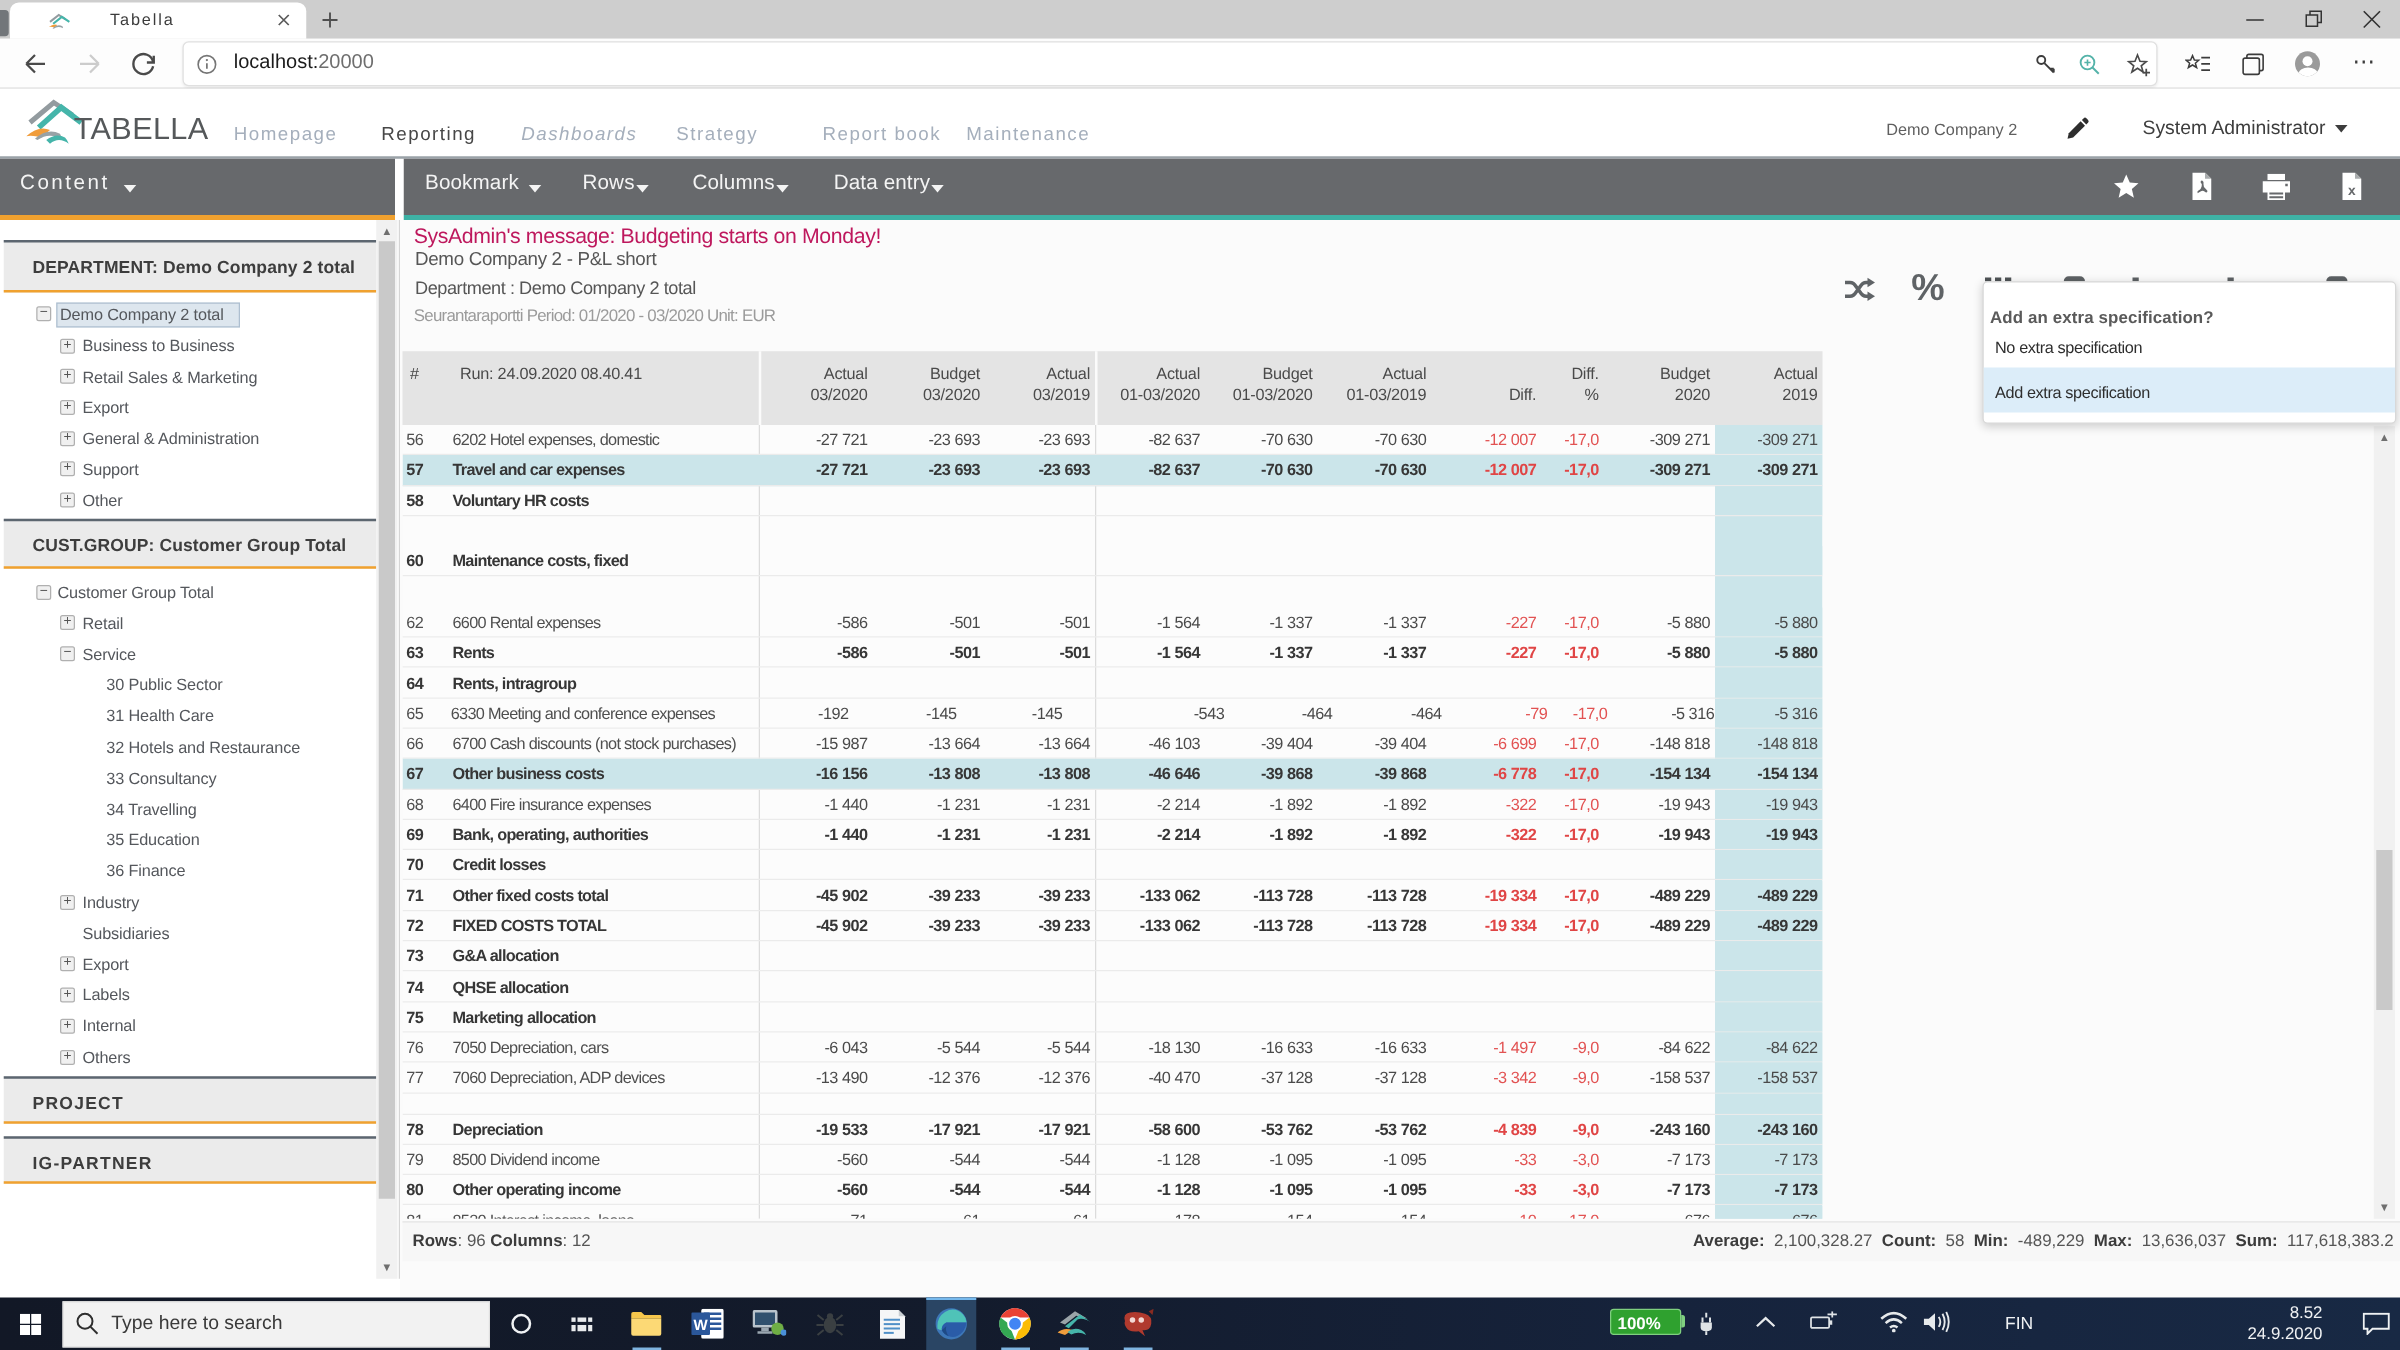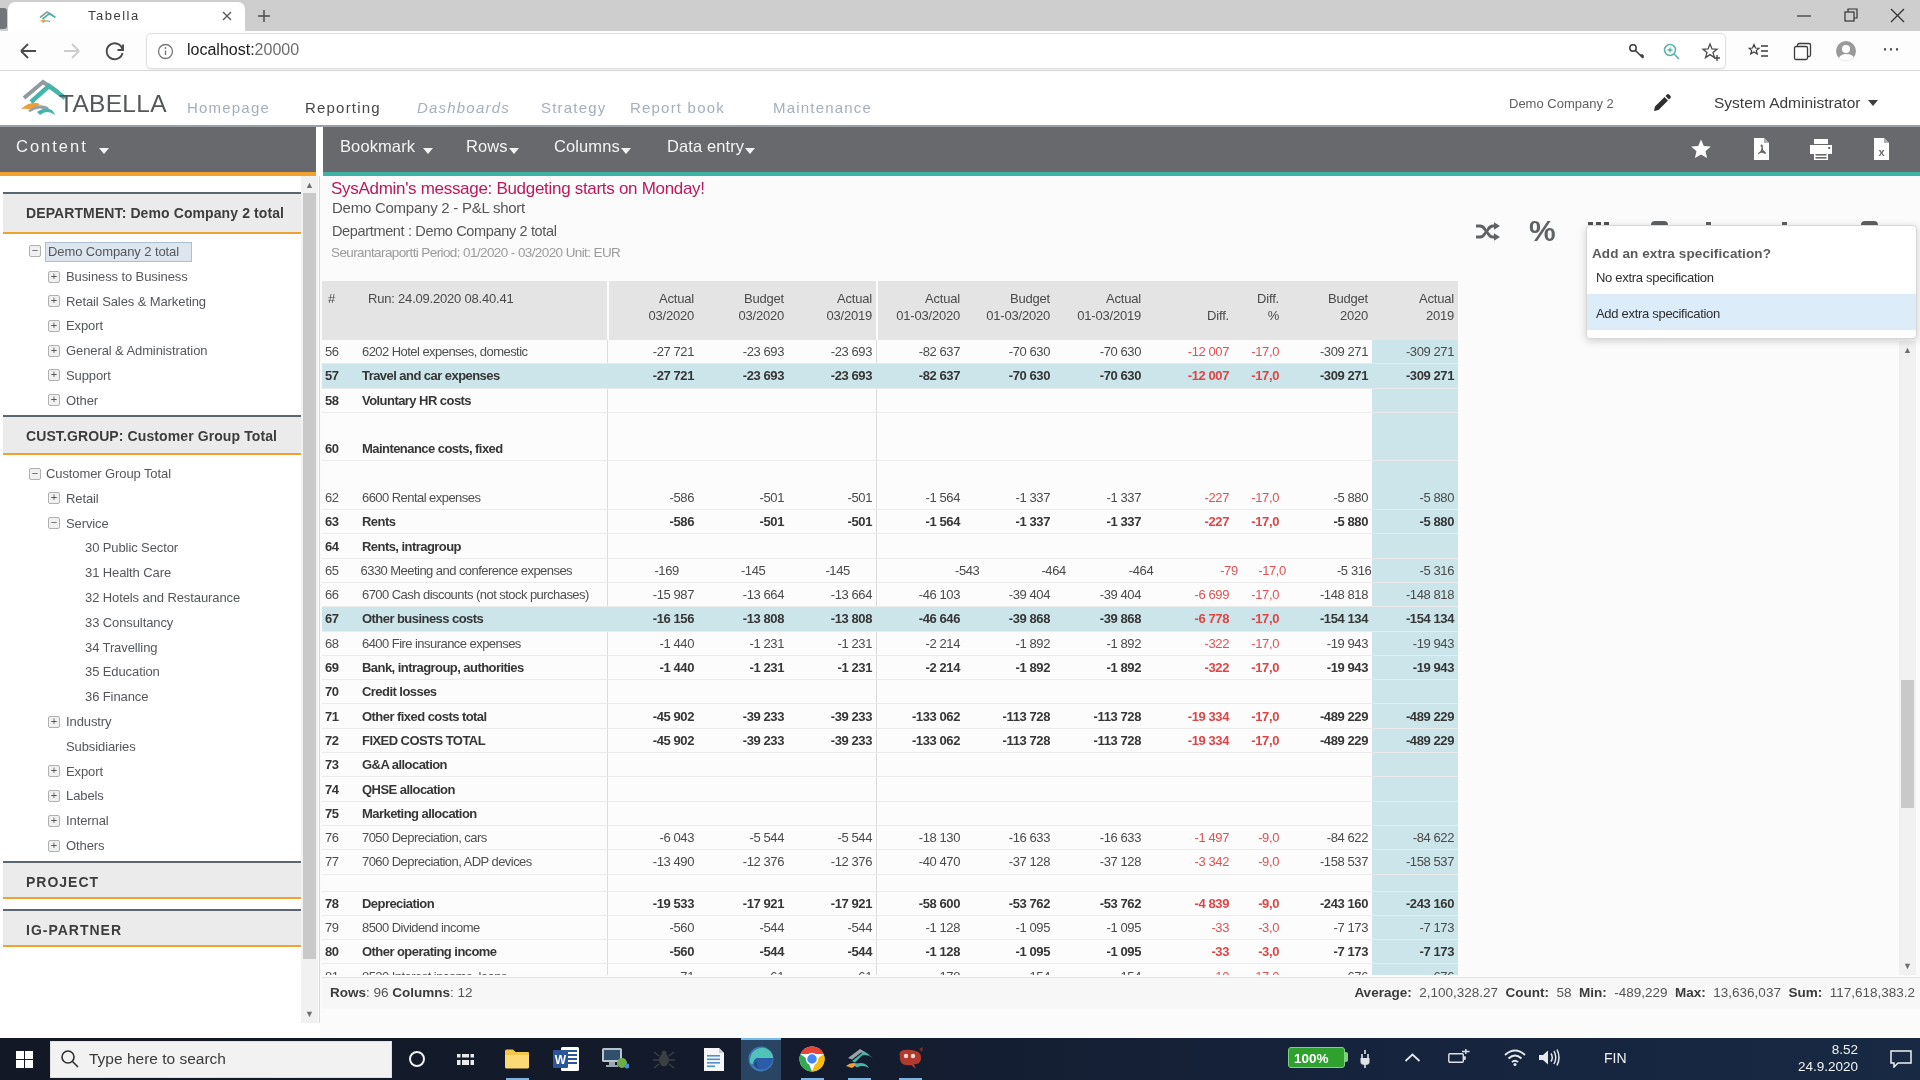--- a/index.html
+++ b/index.html
@@ -115,21 +115,21 @@
   <path d="M10 27 L28 11 L44 23" stroke="#45b5aa" stroke-width="4.5" fill="none"></path>
   <path d="M0 34 Q10 25 19 29 L12 35 Q5 33 0 34 Z" fill="#f09d3c"></path>
   <path d="M7 36 Q17 27 27 32 Q28 34 29 37 Q19 30 9 37 Z" fill="#98a2a6"></path>
   <path d="M16 37 Q24 31 31 35 Q33 37 34 40 Q26 34 19 40 Z" fill="#45b5aa"></path>
 </svg>
 <div class="abs" style="left:59px;top:90px;font-size:24.5px;font-weight:300;color:#55585a;letter-spacing:0.3px;">TABELLA</div>
 <div class="abs" style="left:187px;top:99px;font-size:15px;color:#a5afbc;letter-spacing:1.2px;">Homepage</div>
 <div class="abs" style="left:305px;top:99px;font-size:15px;color:#474747;letter-spacing:1.2px;">Reporting</div>
 <div class="abs" style="left:417px;top:99px;font-size:15px;color:#a5afbc;letter-spacing:1.2px;font-style:italic;">Dashboards</div>
 <div class="abs" style="left:541px;top:99px;font-size:15px;color:#a5afbc;letter-spacing:1.2px;">Strategy</div>
-<div class="abs" style="left:630px;top:99px;font-size:15px;color:#a5afbc;letter-spacing:1.2px;">Report book</div>
+<div class="abs" style="left:658px;top:99px;font-size:15px;color:#a5afbc;letter-spacing:1.2px;">Report book</div>
 <div class="abs" style="left:773px;top:99px;font-size:15px;color:#a5afbc;letter-spacing:1.2px;">Maintenance</div>
 <div class="abs" style="left:1509px;top:96px;font-size:13px;color:#5f5f5f;">Demo Company 2</div>
 <svg class="abs" style="left:1650px;top:92px;" width="23" height="23" viewBox="0 0 23 23">
   <path d="M5 14.5 L14.5 5 L18 8.5 L8.5 18 L4 19 Z" fill="#2e2e2e"></path>
   <path d="M15.5 4 L17 2.5 Q18 1.5 19.3 2.7 L20.3 3.7 Q21.5 5 20.5 6 L19 7.5 Z" fill="#2e2e2e"></path>
 </svg>
 <div class="abs" style="left:1714px;top:94px;font-size:15.5px;color:#3d3d3d;">System Administrator</div>
 <div class="abs" style="left:1868px;top:100px;width:0;height:0;border-left:5.5px solid transparent;border-right:5.5px solid transparent;border-top:6px solid #3d3d3d;"></div>
 
 <div class="abs" style="left:0;top:125px;width:1920px;height:2px;background:#9aa2a8;"></div>
@@ -360,21 +360,21 @@
             <div class="c n b" style="width:90px;"></div>
             <div class="c n b" style="width:91px;"></div>
             <div class="c n b" style="width:88px;"></div>
             <div class="c n b" style="width:50px;"></div>
             <div class="c n b" style="width:89px;"></div>
             <div class="c n b teal" style="width:86px;"></div>
           </div>
 <div class="trow" style="top:218.7px;height:24.3px;">
             <div class="c rn" style="width:38px;">65</div>
             <div class="c lab" style="width:247px;">6330 Meeting and conference expenses</div>
-            <div class="c n" style="width:91px;">-169</div>
+            <div class="c n" style="width:91px;">-192</div>
             <div class="c n" style="width:90px;">-145</div>
             <div class="c n" style="width:88px;">-145</div>
             <div class="c n" style="width:88px;margin-left:45px;">-543</div>
             <div class="c n" style="width:90px;">-464</div>
             <div class="c n" style="width:91px;">-464</div>
             <div class="c n red" style="width:88px;">-79</div>
             <div class="c n red" style="width:50px;">-17,0</div>
             <div class="c n" style="width:89px;">-5 316</div>
             <div class="c n teal" style="width:86px;">-5 316</div>
           </div>
@@ -415,21 +415,21 @@
             <div class="c n" style="width:88px;">-2 214</div>
             <div class="c n" style="width:90px;">-1 892</div>
             <div class="c n" style="width:91px;">-1 892</div>
             <div class="c n red" style="width:88px;">-322</div>
             <div class="c n red" style="width:50px;">-17,0</div>
             <div class="c n" style="width:89px;">-19 943</div>
             <div class="c n teal" style="width:86px;">-19 943</div>
           </div>
 <div class="trow" style="top:315.9px;height:24.3px;">
             <div class="c rn b" style="width:38px;">69</div>
-            <div class="c lab b" style="width:247px;">Bank, intragroup, authorities</div>
+            <div class="c lab b" style="width:247px;">Bank, operating, authorities</div>
             <div class="c n b" style="width:91px;">-1 440</div>
             <div class="c n b" style="width:90px;">-1 231</div>
             <div class="c n b" style="width:88px;">-1 231</div>
             <div class="c n b" style="width:88px;">-2 214</div>
             <div class="c n b" style="width:90px;">-1 892</div>
             <div class="c n b" style="width:91px;">-1 892</div>
             <div class="c n b red" style="width:88px;">-322</div>
             <div class="c n b red" style="width:50px;">-17,0</div>
             <div class="c n b" style="width:89px;">-19 943</div>
             <div class="c n b teal" style="width:86px;">-19 943</div>

